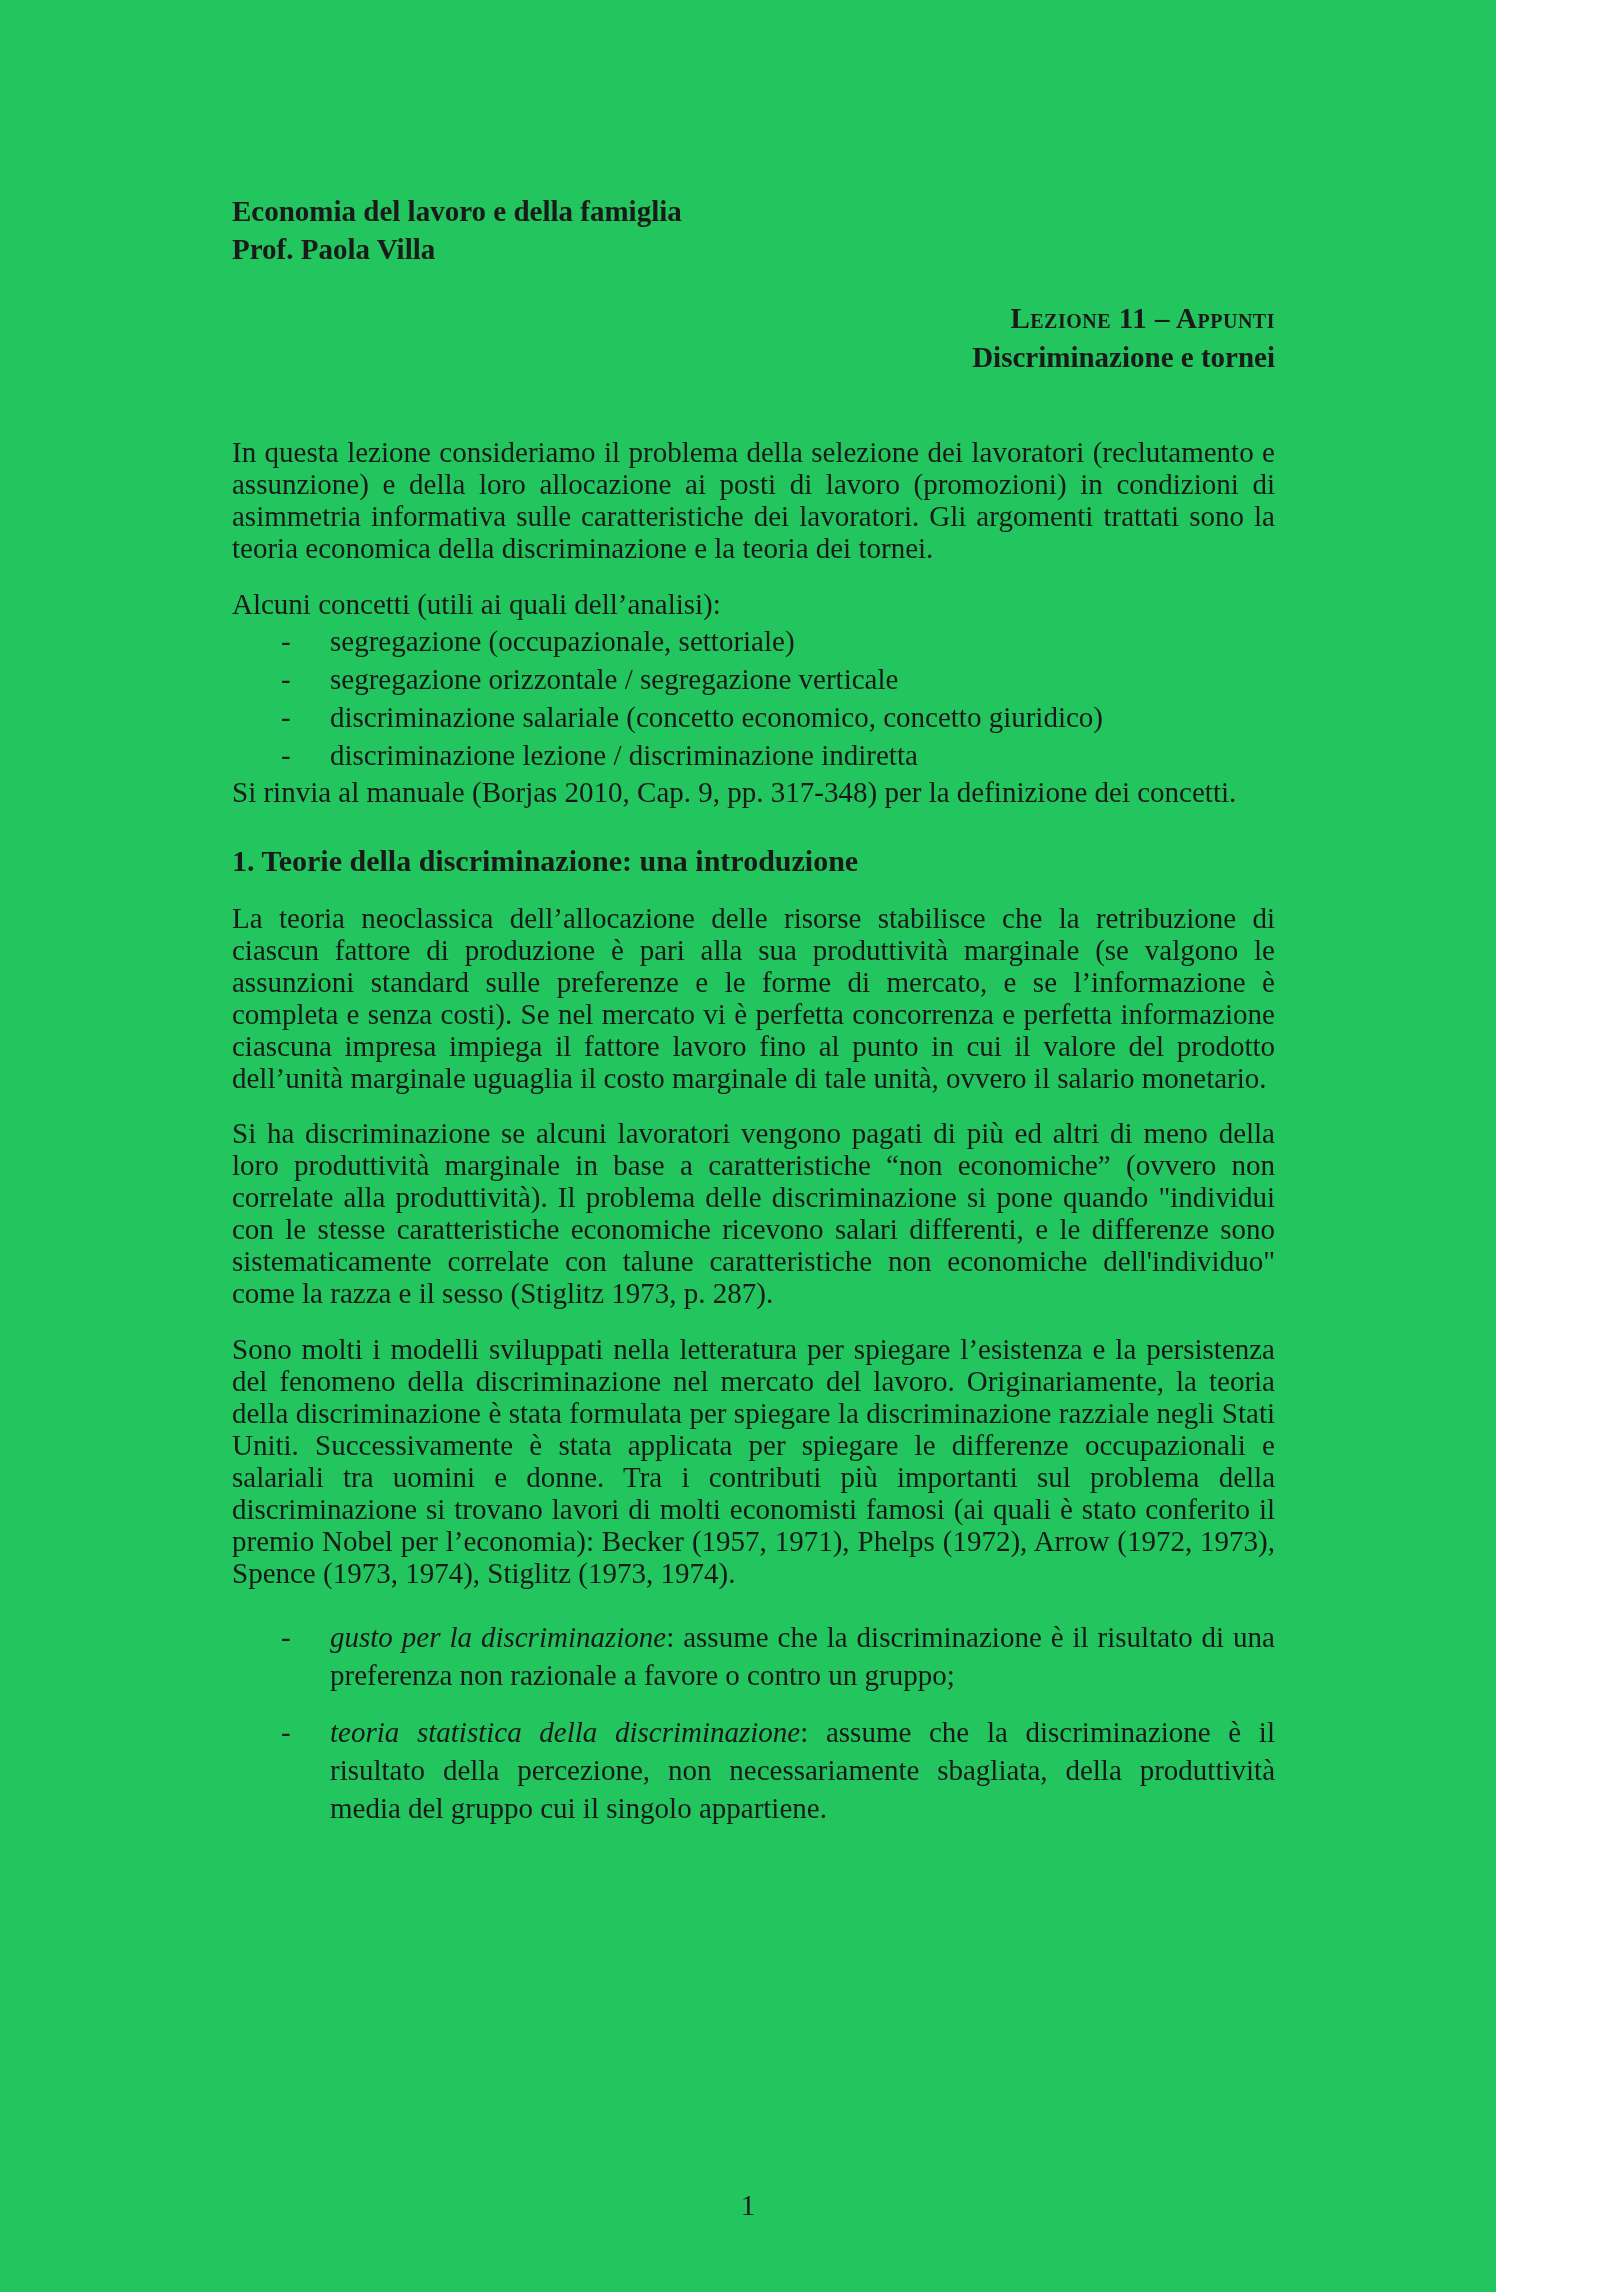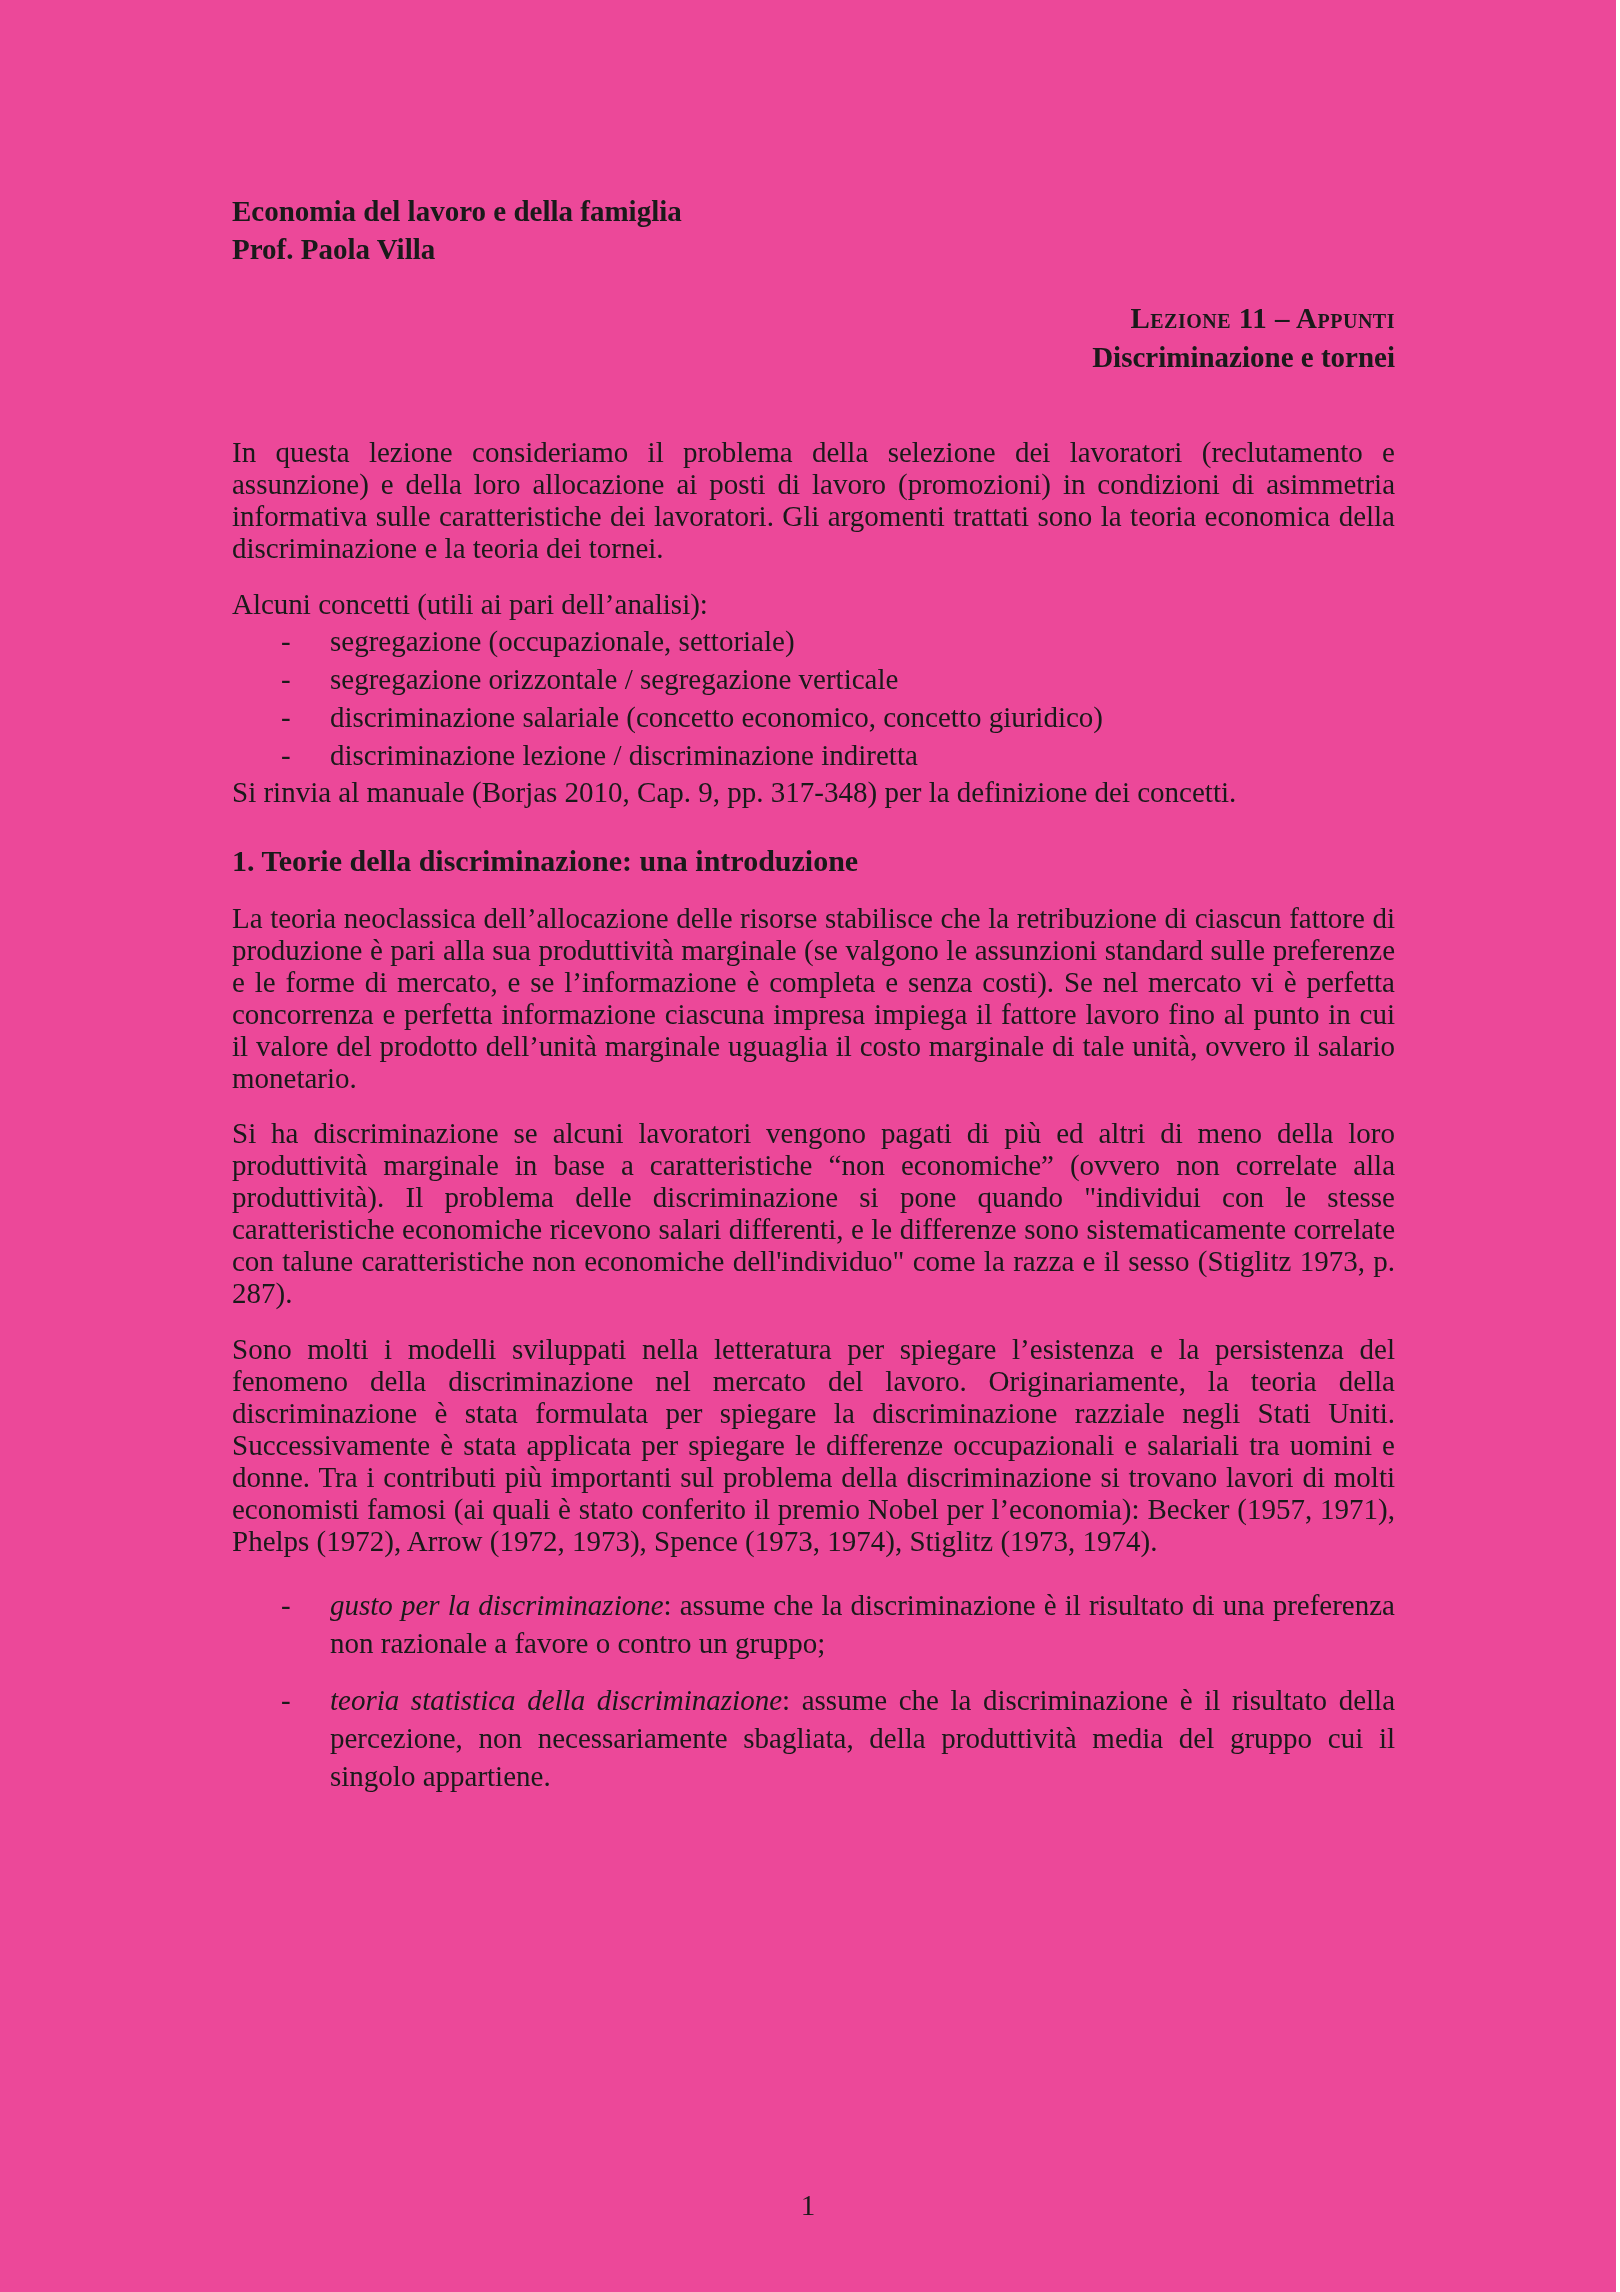--- a/index.html
+++ b/index.html
@@ -3,23 +3,23 @@
 <meta charset="utf-8">
 <style>
   * { margin: 0; padding: 0; box-sizing: border-box; }
   html, body { background: #ffffff; }
   body {
     font-family: "Liberation Serif", "DejaVu Serif", serif;
     color: #1a1a1a;
   }
   .page {
     position: relative;
-    width: 1616px;
+    width: 1496px;
     height: 2293px;
-    background: #ec4899;
+    background: #22c55e;
     padding: 192px 221px 0 232px;
     overflow: hidden;
   }
   .doc-header p {
     font-size: 29px;
     line-height: 38px;
     font-weight: bold;
   }
   .doc-title {
     text-align: right;
@@ -91,21 +91,21 @@
     <p>Prof. Paola Villa</p>
   </div>
 
   <div class="doc-title">
     <p class="title-line1">Lezione 11 – Appunti</p>
     <p class="title-line2">Discriminazione e tornei</p>
   </div>
 
   <p class="para">In questa lezione consideriamo il problema della selezione dei lavoratori (reclutamento e assunzione) e della loro allocazione ai posti di lavoro (promozioni) in condizioni di asimmetria informativa sulle caratteristiche dei lavoratori. Gli argomenti trattati sono la teoria economica della discriminazione e la teoria dei tornei.</p>
 
-  <p class="para tight">Alcuni concetti (utili ai pari dell’analisi):</p>
+  <p class="para tight">Alcuni concetti (utili ai quali dell’analisi):</p>
 
   <ul class="dash-list concepts">
     <li>
       <span class="dash">-</span>
       <span class="li-body">segregazione (occupazionale, settoriale)</span>
     </li>
     <li>
       <span class="dash">-</span>
       <span class="li-body">segregazione orizzontale / segregazione verticale</span>
     </li>

